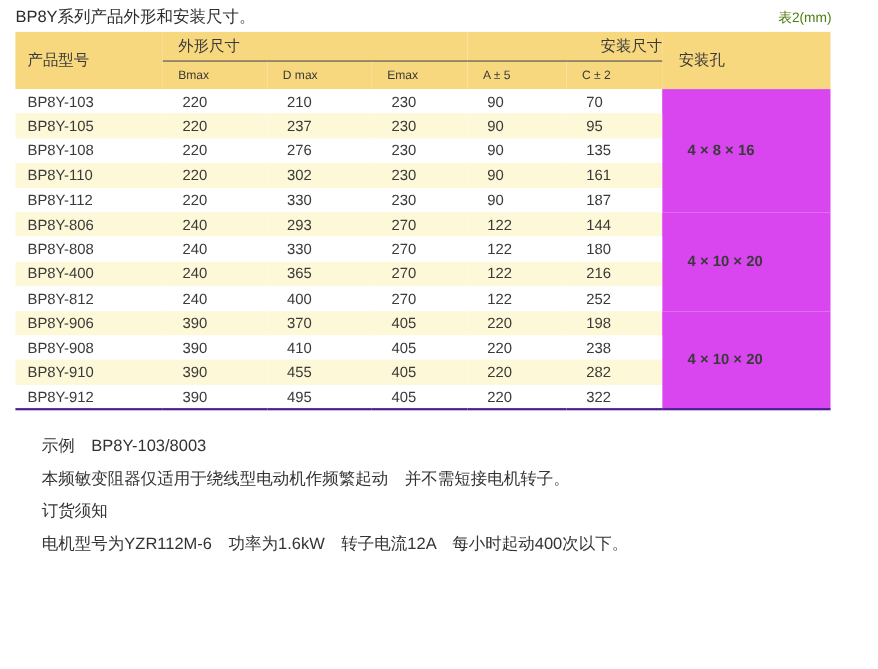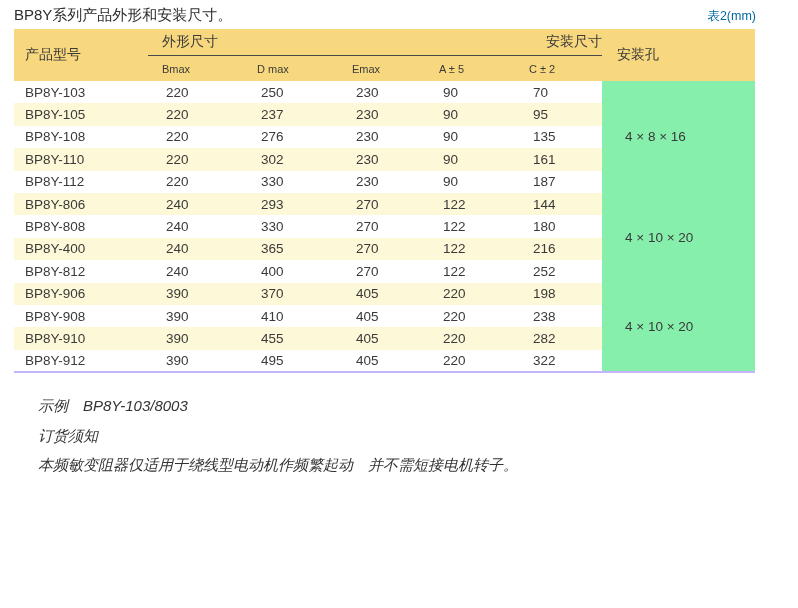--- a/index.html
+++ b/index.html
@@ -8,26 +8,26 @@
     font-family:"Liberation Sans","DejaVu Sans",sans-serif;
     color:#3a3a3a; overflow:hidden;
   }
   .page { position:relative; width:798px; height:428px; }
 
   .title-row {
     display:flex; justify-content:space-between; align-items:flex-end;
     padding:6px 42px 4px 14px;
   }
   .doc-title { font-size:15px; color:#2e2e2e; }
-  .table-tag { font-size:12.5px; color:#0369a1;text-align:center; }
+  .table-tag { font-size:12.5px; color:#4d7c0f;text-align:center; }
 
   table.spec {
     border-collapse:collapse; table-layout:fixed;
     width:741px; margin-left:14px;
-    border-bottom:2px solid #c4b5fd;
+    border-bottom:2px solid #4c1d95;
   }
   col.c1{width:134px} col.c2{width:95px} col.c3{width:95px}
   col.c4{width:87px} col.c5{width:90px} col.c6{width:87px} col.c7{width:153px}
 
   thead th {
     background:#f8d87e; font-weight:normal; font-size:14px;
     text-align:left; color:#3a3a3a; padding:0 0 0 14px; vertical-align:middle;
   }
   thead tr.r1 th { height:26px; }
   thead tr.r2 th { height:25px; font-size:11px; }
@@ -36,31 +36,30 @@
   th.th-group-mount { text-align:right; padding-left:0; }
   th.th-hole { padding-left:15px; }
 
   tbody tr { height:22.4px; }
   tbody td {
     font-size:13.5px; padding:0 0 0 18px; vertical-align:middle;
     background:#ffffff; white-space:nowrap;
   }
   tbody td.c-model { padding-left:11px; }
   tbody tr:nth-child(even) td:not(.c-hole) { background:#fdf8d7; }
-  tbody td.c-hole { background:#86efac; padding-left:23px; font-size:13.5px; }
+  tbody td.c-hole { background:#d946ef; padding-left:23px; font-size:13.5px;font-weight:bold; }
 
   .section-heading {
     margin:34px 0 0 8px; font-size:23px; font-weight:500;
     color:#2f2f2f; letter-spacing:0.5px;
   }
   .notes { margin:18px 0 0 38px; }
   .notes p {
     margin:0; font-size:15px; line-height:29.5px; color:#333333;
     white-space:nowrap;
-    font-style:italic;
   }
 </style>
 </head>
 <body>
 
 <div class="page">
 
   <div class="title-row">
     <span class="doc-title">BP8Y系列产品外形和安装尺寸。</span>
     <span class="table-tag">表2(mm)</span>
@@ -88,21 +87,21 @@
         <th>D max</th>
         <th>Emax</th>
         <th>A ± 5</th>
         <th>C ± 2</th>
       </tr>
     </thead>
     <tbody>
       <tr>
         <td class="c-model">BP8Y-103</td>
         <td>220</td>
-        <td>250</td>
+        <td>210</td>
         <td>230</td>
         <td>90</td>
         <td>70</td>
         <td class="c-hole" rowspan="5">4 × 8 × 16</td>
       </tr>
       <tr>
         <td class="c-model">BP8Y-105</td>
         <td>220</td>
         <td>237</td>
         <td>230</td>
@@ -198,17 +197,18 @@
         <td>405</td>
         <td>220</td>
         <td>322</td>
       </tr>
     </tbody>
   </table>
 
 
   <div class="notes">
     <p>示例　BP8Y-103/8003</p>
+    <p>本频敏变阻器仅适用于绕线型电动机作频繁起动　并不需短接电机转子。</p>
     <p>订货须知</p>
-    <p>本频敏变阻器仅适用于绕线型电动机作频繁起动　并不需短接电机转子。</p>
+    <p>电机型号为YZR112M-6　功率为1.6kW　转子电流12A　每小时起动400次以下。</p>
   </div>
 
 </div>
 
 </body></html>

